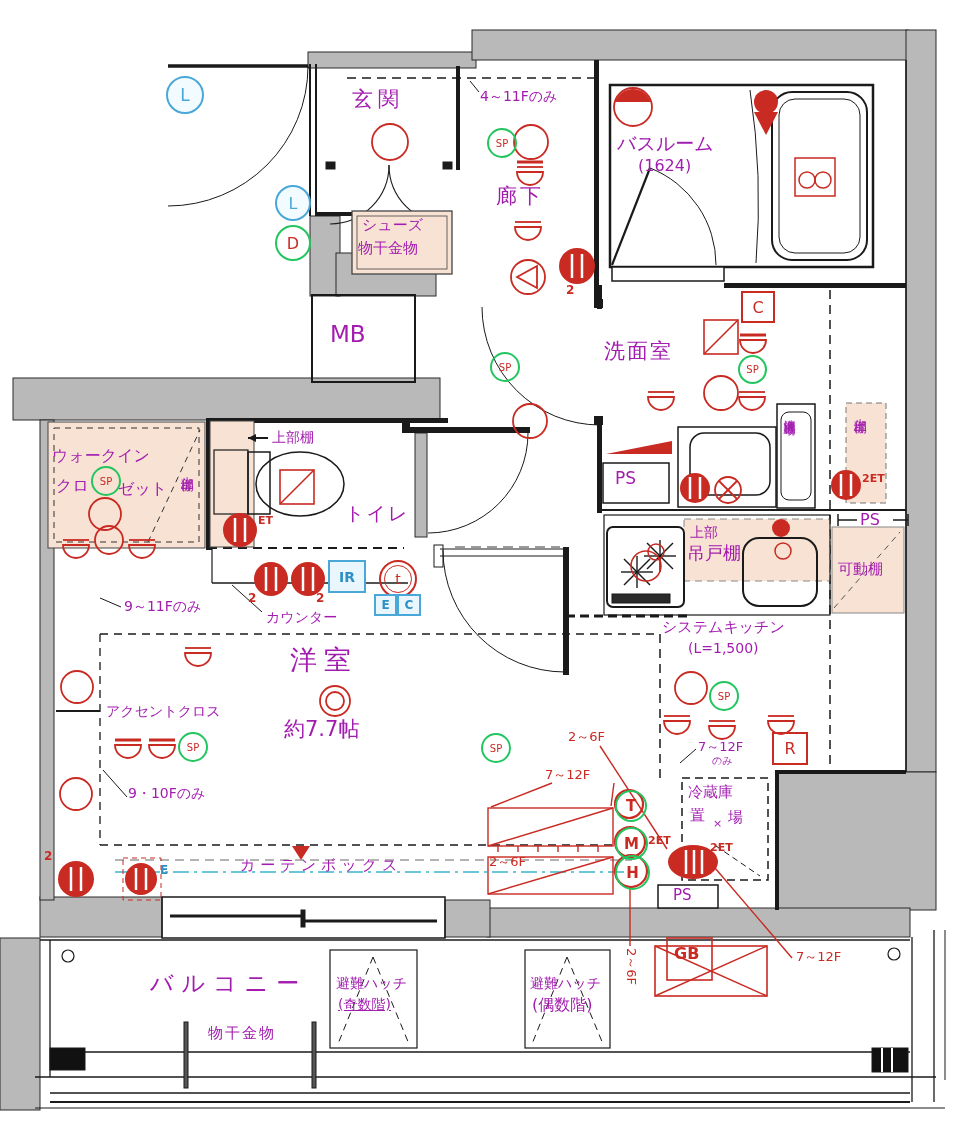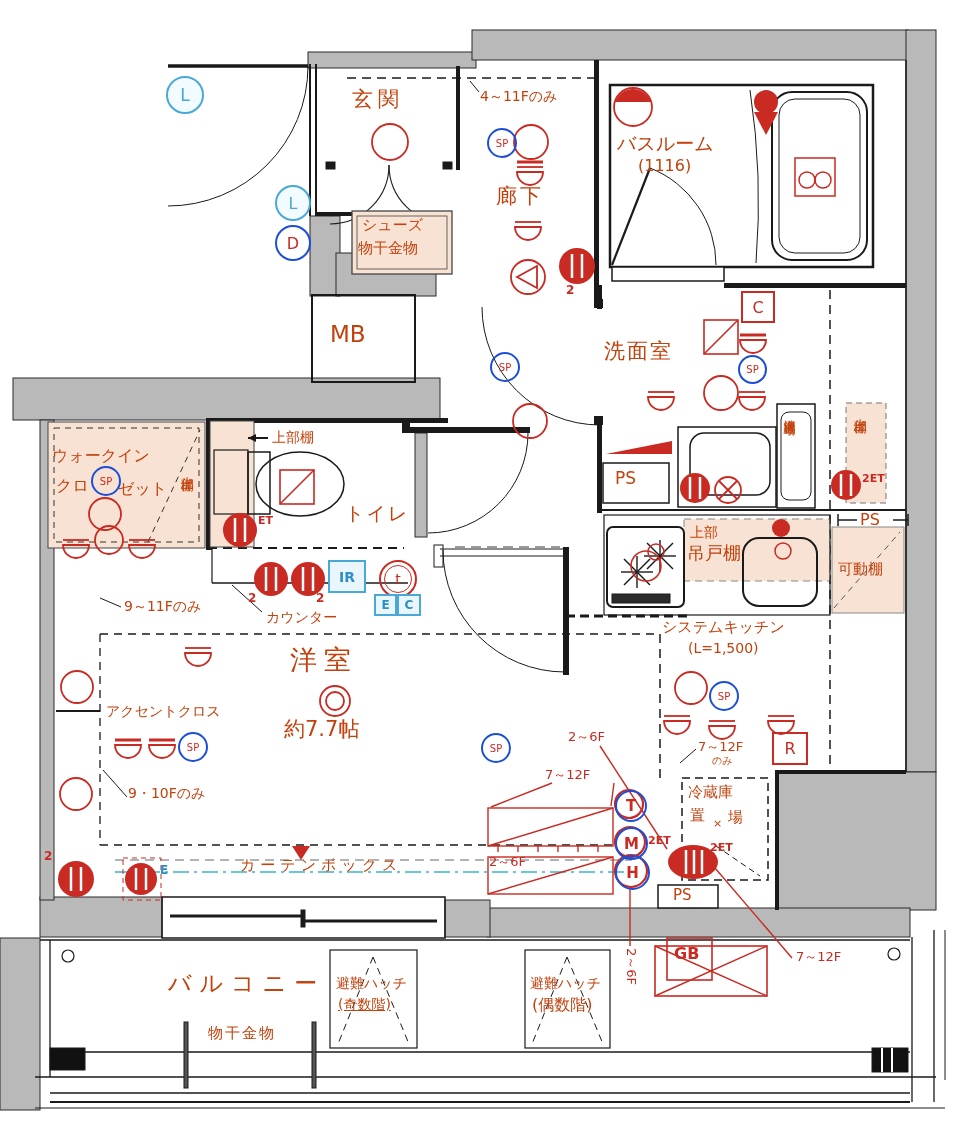--- a/index.html
+++ b/index.html
@@ -1,24 +1,24 @@
 <!DOCTYPE html>
 <html><head>
 <meta charset="utf-8">
 <style>
   html,body{margin:0;padding:0;background:#fff;}
   #stage{position:relative;width:960px;height:1130px;background:#fff;overflow:hidden;
          font-family:"DejaVu Sans","Liberation Sans",sans-serif;color:#1a1a1a;}
   #plan-svg{position:absolute;left:0;top:0;}
-  .lb{position:absolute;white-space:nowrap;line-height:1.05;color:#c2410c;}
+  .lb{position:absolute;white-space:nowrap;line-height:1.05;color:#a21caf;}
   .red{color:#c92a22;}
   .blue{color:#2d8fc4;}
   .vert{writing-mode:vertical-rl;text-orientation:upright;letter-spacing:1px;}
   .cir{position:absolute;border-radius:50%;display:flex;align-items:center;justify-content:center;background:transparent;}
-  .cir.redb{border:2px solid #1d4ed8;color:#c92a22;}
+  .cir.redb{border:2px solid #22c55e;color:#c92a22;}
   .cir.blueb{border:2px solid #49a8d8;color:#49a8d8;background:#f2fbff;}
   .sq{position:absolute;display:flex;align-items:center;justify-content:center;}
   .sq.redb{border:2px solid #c92a22;color:#c92a22;}
   .sq.blueb{border:2px solid #49a8d8;color:#2d8fc4;background:#e9f6fd;}
   .dc{position:absolute;border:2px solid #c92a22;border-radius:50%;display:flex;align-items:center;justify-content:center;}
   .dc .in{border:1.5px solid #c92a22;border-radius:50%;width:76%;height:76%;display:flex;align-items:center;justify-content:center;color:#c92a22;}
   .b{font-weight:bold;}
 </style>
 </head>
 <body>
@@ -339,40 +339,40 @@
       <rect x="655" y="946" width="112" height="50" stroke-width="1.6"></rect>
       <line x1="655" y1="946" x2="767" y2="996"></line>
           <line x1="655" y1="996" x2="767" y2="946"></line>
     </g>
   </g>
 </svg>
 
   <div class="lb" style="left:352px;top:88px;font-size:21px;letter-spacing:5px;">玄関</div>
   <div class="lb" style="left:496px;top:185px;font-size:21px;letter-spacing:3px;">廊下</div>
   <div class="lb" style="left:617px;top:134px;font-size:19px;">バスルーム</div>
-  <div class="lb" style="left:638px;top:158px;font-size:16px;">(1116)</div>
+  <div class="lb" style="left:638px;top:158px;font-size:16px;">(1624)</div>
   <div class="lb" style="left:604px;top:340px;font-size:21px;letter-spacing:2px;">洗面室</div>
   <div class="lb" style="left:330px;top:322px;font-size:23px;">MB</div>
   <div class="lb" style="left:615px;top:470px;font-size:17px;">PS</div>
   <div class="lb" style="left:860px;top:512px;font-size:16px;">PS</div>
   <div class="lb" style="left:673px;top:888px;font-size:15px;">PS</div>
   <div class="lb" style="left:345px;top:504px;font-size:19px;letter-spacing:2px;">トイレ</div>
   <div class="lb" style="left:52px;top:448px;font-size:16px;">ウォークイン</div>
   <div class="lb" style="left:56px;top:478px;font-size:16px;">クロ</div>
   <div class="lb" style="left:118px;top:481px;font-size:16px;text-align:right;">ゼット</div>
   <div class="lb vert" style="left:180px;top:466px;font-size:13px;">上部棚</div>
   <div class="lb" style="left:290px;top:646px;font-size:27px;letter-spacing:7px;">洋室</div>
   <div class="lb" style="left:284px;top:718px;font-size:21px;">約7.7帖</div>
   <div class="lb" style="left:662px;top:620px;font-size:15px;">システムキッチン</div>
   <div class="lb" style="left:688px;top:641px;font-size:14px;">(L=1,500)</div>
   <div class="lb" style="left:688px;top:785px;font-size:15px;">冷蔵庫</div>
   <div class="lb" style="left:690px;top:808px;font-size:15px;">置</div>
   <div class="lb" style="left:728px;top:810px;font-size:15px;">場</div>
   <div class="lb" style="left:713px;top:818px;font-size:11px;">×</div>
-  <div class="lb" style="left:150px;top:971px;font-size:23px;letter-spacing:8px;margin-left:18px;">バルコニー</div>
+  <div class="lb" style="left:150px;top:971px;font-size:23px;letter-spacing:8px;">バルコニー</div>
 
   <div class="lb" style="left:362px;top:218px;font-size:15px;">シューズ</div>
   <div class="lb" style="left:358px;top:241px;font-size:15px;">物干金物</div>
   <div class="lb" style="left:272px;top:430px;font-size:14px;">上部棚</div>
   <div class="lb vert" style="left:853px;top:408px;font-size:13px;">上部棚</div>
   <div class="lb vert" style="left:783px;top:410px;font-size:12px;">洗濯機置場</div>
   <div class="lb" style="left:690px;top:525px;font-size:14px;">上部</div>
   <div class="lb" style="left:687px;top:544px;font-size:18px;">吊戸棚</div>
   <div class="lb" style="left:838px;top:562px;font-size:15px;">可動棚</div>
   <div class="lb" style="left:266px;top:610px;font-size:14px;">カウンター</div>

